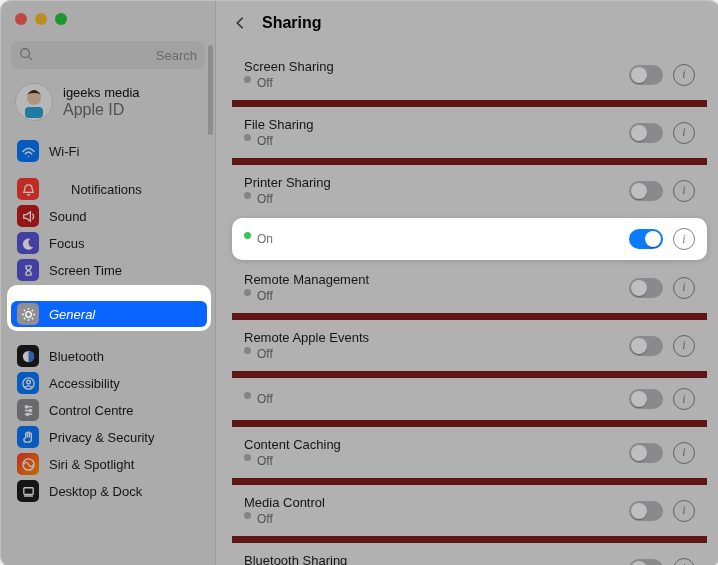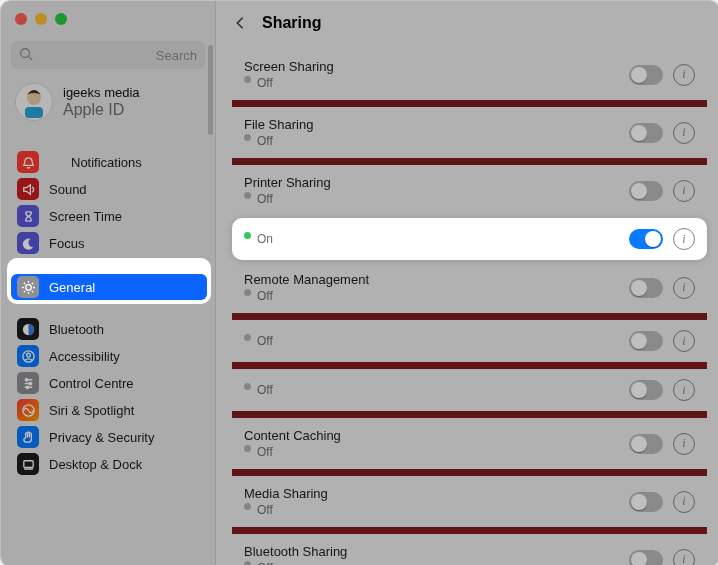--- a/index.html
+++ b/index.html
@@ -18,21 +18,21 @@
   .account{display:flex;align-items:center;gap:10px;padding:4px 12px 12px 14px;}
   .avatar{width:36px;height:36px;border-radius:50%;background:#eef0f2;display:flex;align-items:center;justify-content:center;overflow:hidden;border:1px solid #d0d0d0;}
   .account-text{display:flex;flex-direction:column;line-height:1.2;}
   .account-name{font-size:13px;color:#111;}
   .account-sub{font-size:16px;color:#6e6e73;}
   .side-list{flex:1;overflow-y:auto;padding:4px 8px 8px 10px;}
   .side-item{display:flex;align-items:center;gap:10px;height:26px;padding:0 6px;border-radius:6px;margin:1px 0;cursor:default;}
   .side-item .icn{width:22px;height:22px;border-radius:5px;display:flex;align-items:center;justify-content:center;color:#fff;font-size:12px;flex-shrink:0;}
   .side-item .lbl{font-size:13px;color:#1d1d1f;}
   .side-item.selected{background:#0a64ff;}
-  .side-item.selected .lbl{color:#fff;}
+  .side-item.selected .lbl{color:#fff;font-style:italic;}
   .highlight-row{position:relative;z-index:60;background:#fff;border-radius:10px;padding:4px;margin:2px -4px;}
   .highlight-row .side-item{margin:0;}
   .content{flex:1;display:flex;flex-direction:column;overflow:hidden;background:#ececec;}
   .content-header{display:flex;align-items:center;gap:10px;padding:10px 18px 14px 12px;}
   .back-btn{width:24px;height:24px;display:flex;align-items:center;justify-content:center;cursor:default;}
   .title{font-size:16px;font-weight:700;color:#000000;}
   .content-scroll{flex:1;overflow-y:auto;padding:0 12px 12px 16px;}
   .row{display:flex;align-items:center;padding:10px 12px;border-radius:0;position:relative;}
   .row + .row{border-top:7px solid #7f1d1d;}
   .row-left{flex:1;display:flex;flex-direction:column;gap:2px;}
@@ -93,51 +93,59 @@
           <rect x="9" y="23" width="18" height="11" rx="4" fill="#2aa5d8"></rect>
         </svg>
       </div>
       <div class="account-text">
         <span class="account-name">igeeks media</span>
         <span class="account-sub">Apple ID</span>
       </div>
     </div>
 
     <div class="side-list" id="side-list">
+        <div class="side-item" style="">
+          <span class="icn bg-blue">
+            <svg viewBox="0 0 16 16" width="15" height="15" fill="none" stroke="#fff" stroke-width="1.4">
+              <path d="M2 8 q6 -7 12 0 M4.5 10.5 q3.5 -4 7 0 M8 13 l0 0" stroke-linecap="round"></path>
+            </svg>
+          </span>
+          <span class="lbl">Wi-Fi</span>
+        </div>
         <div class="side-item" style="margin-top:12px;gap:32px;">
           <span class="icn bg-red">
             <svg viewBox="0 0 16 16" width="15" height="15" fill="none" stroke="#fff" stroke-width="1.4">
               <path d="M8 3 q4 0 4 5 l1 3 h-10 l1 -3 q0 -5 4 -5 z M6.5 13 q1.5 2 3 0"></path>
             </svg>
           </span>
           <span class="lbl">Notifications</span>
         </div>
         <div class="side-item" style="">
           <span class="icn bg-darkred">
             <svg viewBox="0 0 16 16" width="15" height="15" fill="none" stroke="#fff" stroke-width="1.4">
               <path d="M3 6 h3 l4 -3 v10 l-4 -3 h-3 z M12 5 q3 3 0 6"></path>
             </svg>
           </span>
           <span class="lbl">Sound</span>
         </div>
         <div class="side-item" style="">
           <span class="icn bg-purple">
             <svg viewBox="0 0 16 16" width="15" height="15" fill="none" stroke="#fff" stroke-width="1.4">
+              <path d="M10 3 a6 6 0 1 0 3 9 a5 5 0 0 1 -3 -9 z" fill="#fff" stroke="none"></path>
+            </svg>
+          </span>
+          <span class="lbl">Focus</span>
+        </div>
+        <div class="side-item" style="">
+          <span class="icn bg-purple">
+            <svg viewBox="0 0 16 16" width="15" height="15" fill="none" stroke="#fff" stroke-width="1.4">
               <path d="M5 3 h6 M5 13 h6 M5 3 q0 4 3 5 q-3 1 -3 5 M11 3 q0 4 -3 5 q3 1 3 5"></path>
             </svg>
           </span>
           <span class="lbl">Screen Time</span>
-        </div>
-        <div class="side-item" style="">
-          <span class="icn bg-purple">
-            <svg viewBox="0 0 16 16" width="15" height="15" fill="none" stroke="#fff" stroke-width="1.4">
-              <path d="M10 3 a6 6 0 1 0 3 9 a5 5 0 0 1 -3 -9 z" fill="#fff" stroke="none"></path>
-            </svg>
-          </span>
-          <span class="lbl">Focus</span>
         </div>
         <div class="highlight-row">
           <div class="side-item selected" style="margin-top:12px;">
             <span class="icn bg-gray">
               <svg viewBox="0 0 16 16" width="15" height="15" fill="none" stroke="#fff" stroke-width="1.4">
                 <circle cx="8" cy="8" r="3"></circle>
                 <path d="M8 1 v2 M8 13 v2 M1 8 h2 M13 8 h2 M3 3 l1.4 1.4 M11.6 11.6 l1.4 1.4 M3 13 l1.4 -1.4 M11.6 4.4 l1.4 -1.4"></path>
               </svg>
             </span>
             <span class="lbl">General</span>
@@ -167,35 +175,35 @@
             <svg viewBox="0 0 16 16" width="15" height="15" fill="none" stroke="#fff" stroke-width="1.4">
               <path d="M4 4 h8 M4 8 h8 M4 12 h8"></path>
               <circle cx="6" cy="4" r="1.3" fill="#fff"></circle>
               <circle cx="10" cy="8" r="1.3" fill="#fff"></circle>
               <circle cx="7" cy="12" r="1.3" fill="#fff"></circle>
             </svg>
           </span>
           <span class="lbl">Control Centre</span>
         </div>
         <div class="side-item" style="">
+          <span class="icn bg-blue">
+            <svg viewBox="0 0 16 16" width="15" height="15" fill="none" stroke="#fff" stroke-width="1.4">
+              <path d="M5 8 v-4 a1 1 0 0 1 2 0 v4 v-5 a1 1 0 0 1 2 0 v5 v-4 a1 1 0 0 1 2 0 v6 q0 3 -3 3 h-2 q-3 0 -3 -3 z"></path>
+            </svg>
+          </span>
+          <span class="lbl">Privacy &amp; Security</span>
+        </div>
+        <div class="side-item" style="">
           <span class="icn bg-teal">
             <svg viewBox="0 0 16 16" width="15" height="15" fill="none" stroke="#fff" stroke-width="1.4">
               <circle cx="8" cy="8" r="6" fill="none"></circle>
               <path d="M3 8 q2 -5 5 0 t5 0"></path>
             </svg>
           </span>
           <span class="lbl">Siri &amp; Spotlight</span>
-        </div>
-        <div class="side-item" style="">
-          <span class="icn bg-blue">
-            <svg viewBox="0 0 16 16" width="15" height="15" fill="none" stroke="#fff" stroke-width="1.4">
-              <path d="M5 8 v-4 a1 1 0 0 1 2 0 v4 v-5 a1 1 0 0 1 2 0 v5 v-4 a1 1 0 0 1 2 0 v6 q0 3 -3 3 h-2 q-3 0 -3 -3 z"></path>
-            </svg>
-          </span>
-          <span class="lbl">Privacy &amp; Security</span>
         </div>
         <div class="side-item" style="">
           <span class="icn bg-black">
             <svg viewBox="0 0 16 16" width="15" height="15" fill="none" stroke="#fff" stroke-width="1.4">
               <rect x="3" y="4" width="10" height="7" rx="1"></rect>
               <rect x="3" y="12" width="10" height="1.5" rx="0.7" fill="#fff" stroke="none"></rect>
             </svg>
           </span>
           <span class="lbl">Desktop &amp; Dock</span>
         </div>
@@ -291,20 +299,21 @@
             <div class="toggle">
               <div class="knob"></div>
             </div>
             <div class="info-btn">
               <span>i</span>
             </div>
           </div>
         </div>
         <div class="row">
           <div class="row-left">
+            <span class="row-title">Remote Apple Events</span>
             <span class="row-status">
               <span class="dot"></span>
               <span>Off</span>
             </span>
           </div>
           <div class="row-right">
             <div class="toggle">
               <div class="knob"></div>
             </div>
             <div class="info-btn">
@@ -340,21 +349,21 @@
             <div class="toggle">
               <div class="knob"></div>
             </div>
             <div class="info-btn">
               <span>i</span>
             </div>
           </div>
         </div>
         <div class="row">
           <div class="row-left">
-            <span class="row-title">Media Sharing</span>
+            <span class="row-title">Media Control</span>
             <span class="row-status">
               <span class="dot"></span>
               <span>Off</span>
             </span>
           </div>
           <div class="row-right">
             <div class="toggle">
               <div class="knob"></div>
             </div>
             <div class="info-btn">

